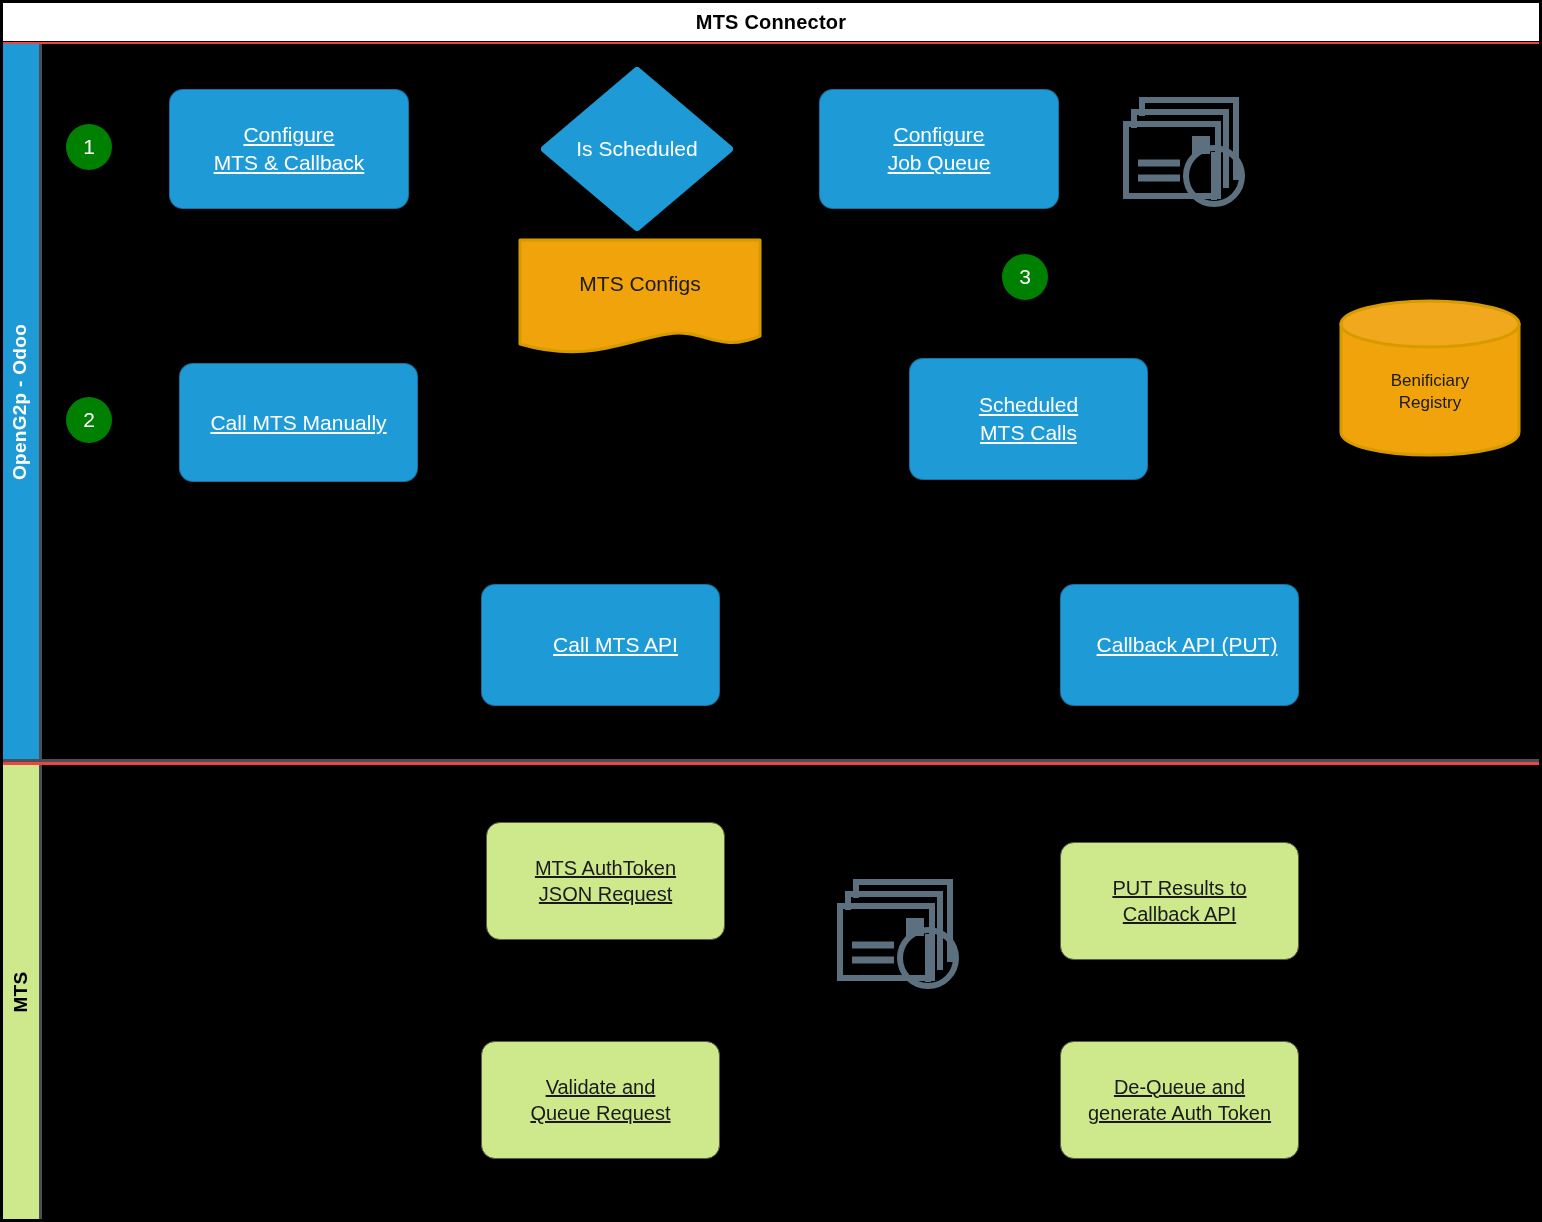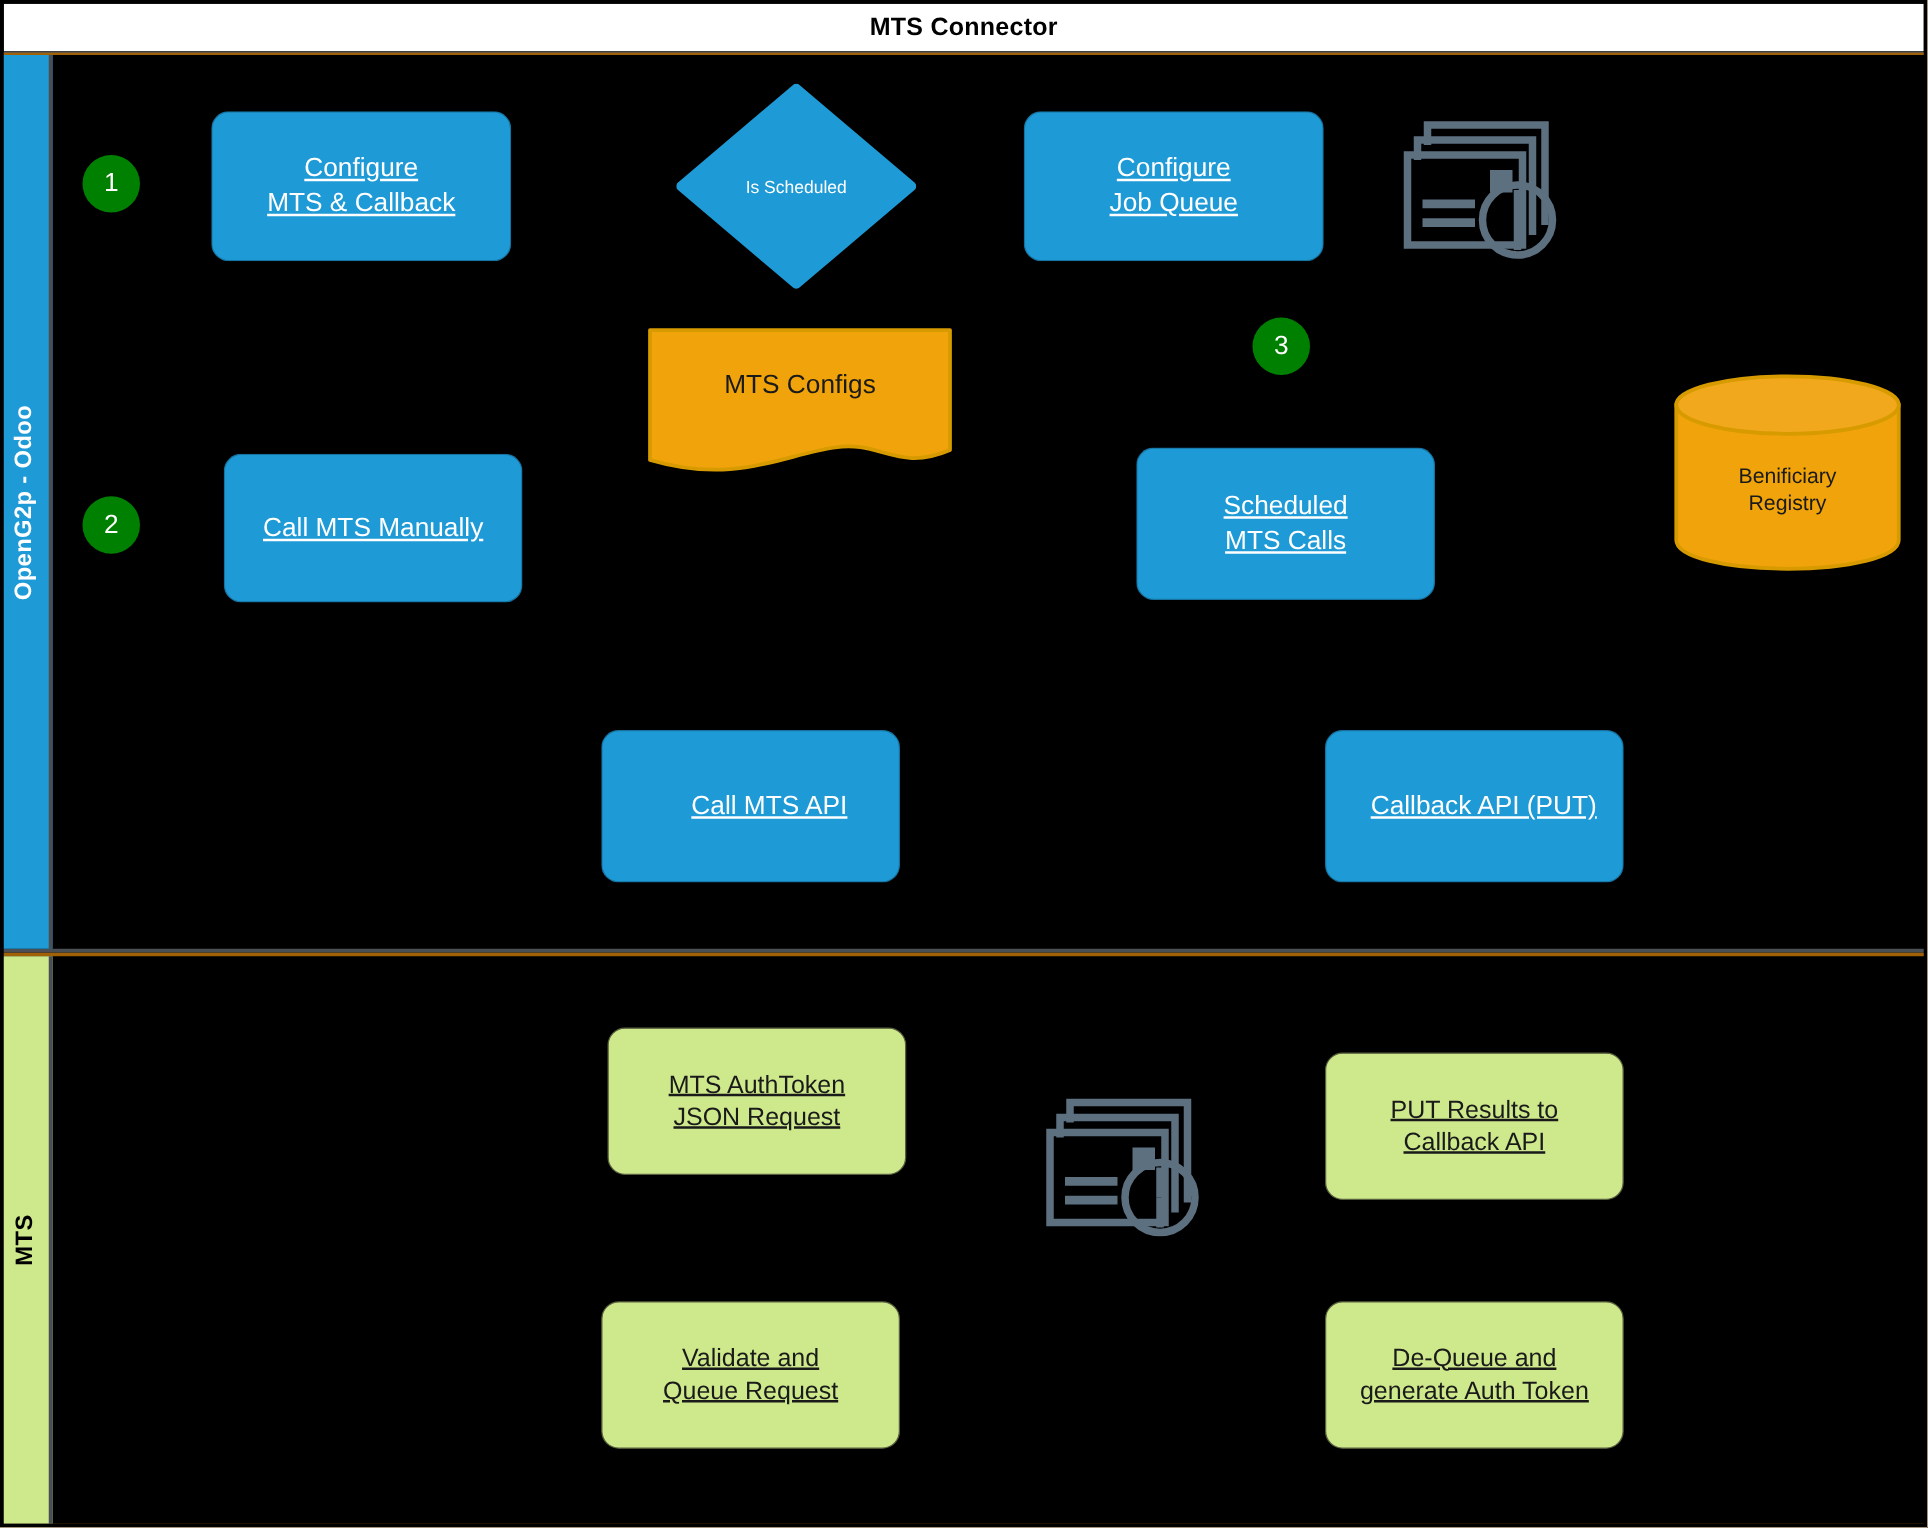--- a/index.html
+++ b/index.html
@@ -7,21 +7,21 @@
     padding: 0;
     background: #ffffff;
   }
   body {
     font-family: "Liberation Sans", sans-serif;
   }
   #canvas {
     position: relative;
     width: 1542px;
     height: 1222px;
-    background: #a16207;
+    background: #ef4444;
     overflow: hidden;
     box-sizing: border-box;
   }
   
   .frame-border {
     position: absolute;
     left: 0; top: 0;
     width: 1542px; height: 1222px;
     box-sizing: border-box;
     border: 3px solid #000000;
@@ -114,21 +114,21 @@
     width: 100%; height: 100%;
   }
   .diamond-label {
     position: absolute;
     left: 0; top: 0;
     width: 100%; height: 100%;
     display: flex;
     align-items: center;
     justify-content: center;
     color: #ffffff;
-    font-size: 14px;
+    font-size: 21px;
     text-align: center;
     pointer-events: none;
   }
   
   .docshape {
     position: absolute;
   }
   .docshape svg { position: absolute; left:0; top:0; }
   .docshape .doc-label {
     position: absolute;
@@ -235,21 +235,21 @@
         <line x1="20" y1="94" x2="62" y2="94"></line>
       </g>
       <circle cx="96" cy="92" r="28" fill="none" stroke="#5C7080" stroke-width="6"></circle>
       <g stroke="#5C7080" stroke-width="6" stroke-linecap="butt">
         <line x1="96" y1="68" x2="96" y2="92"></line>
         <line x1="96" y1="92" x2="96" y2="116"></line>
       </g>
     </svg>
   </div>
 
-  <div class="docshape" style="left:518px; top:260px; width:244px; height:122px;">
+  <div class="docshape" style="left:518px; top:236px; width:244px; height:122px;">
     <svg viewBox="0 0 244 122" width="244" height="122">
       <path d="M2 4 L242 4 L242 100 C200 118 186 92 150 98 C108 104 70 128 2 108 Z" fill="#F0A30A" stroke="#D79B00" stroke-width="3" stroke-linejoin="round"></path>
     </svg>
     <div class="doc-label">MTS Configs</div>
   </div>
 
   <div class="node rbox rbox-blue" style="left:179px; top:363px; width:239px; height:119px;">
     <span>Call MTS Manually</span>
   </div>
 

